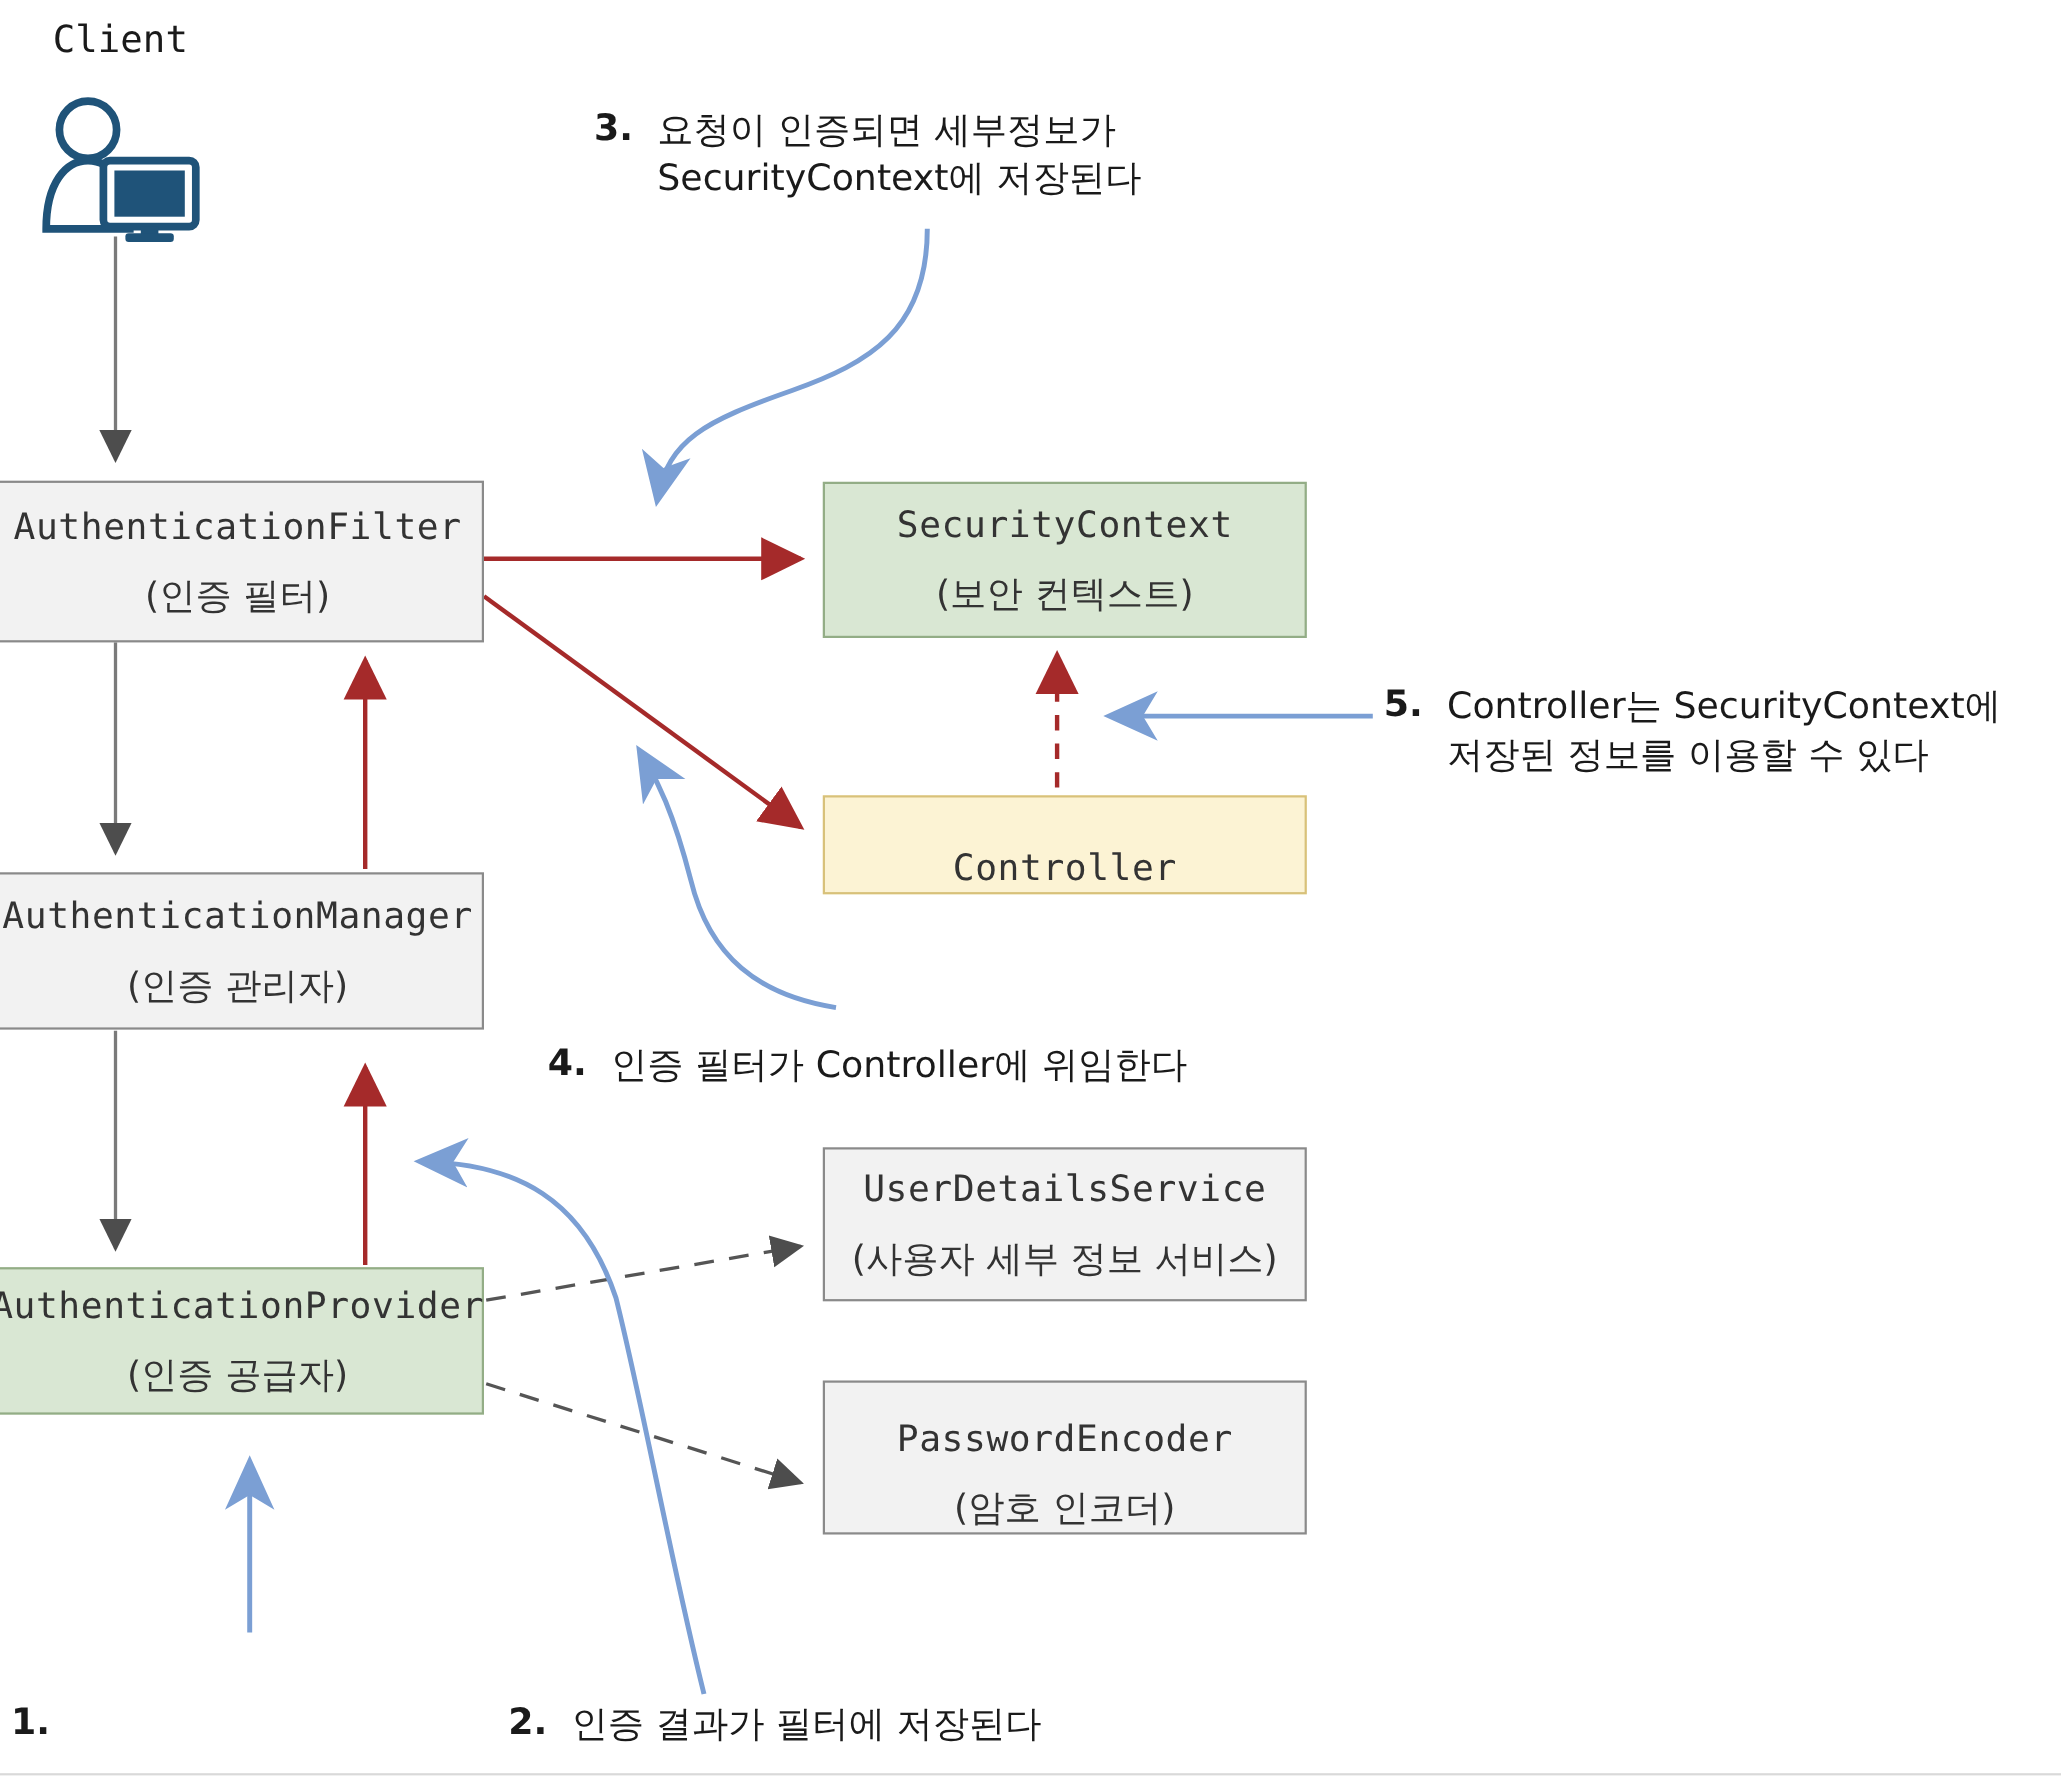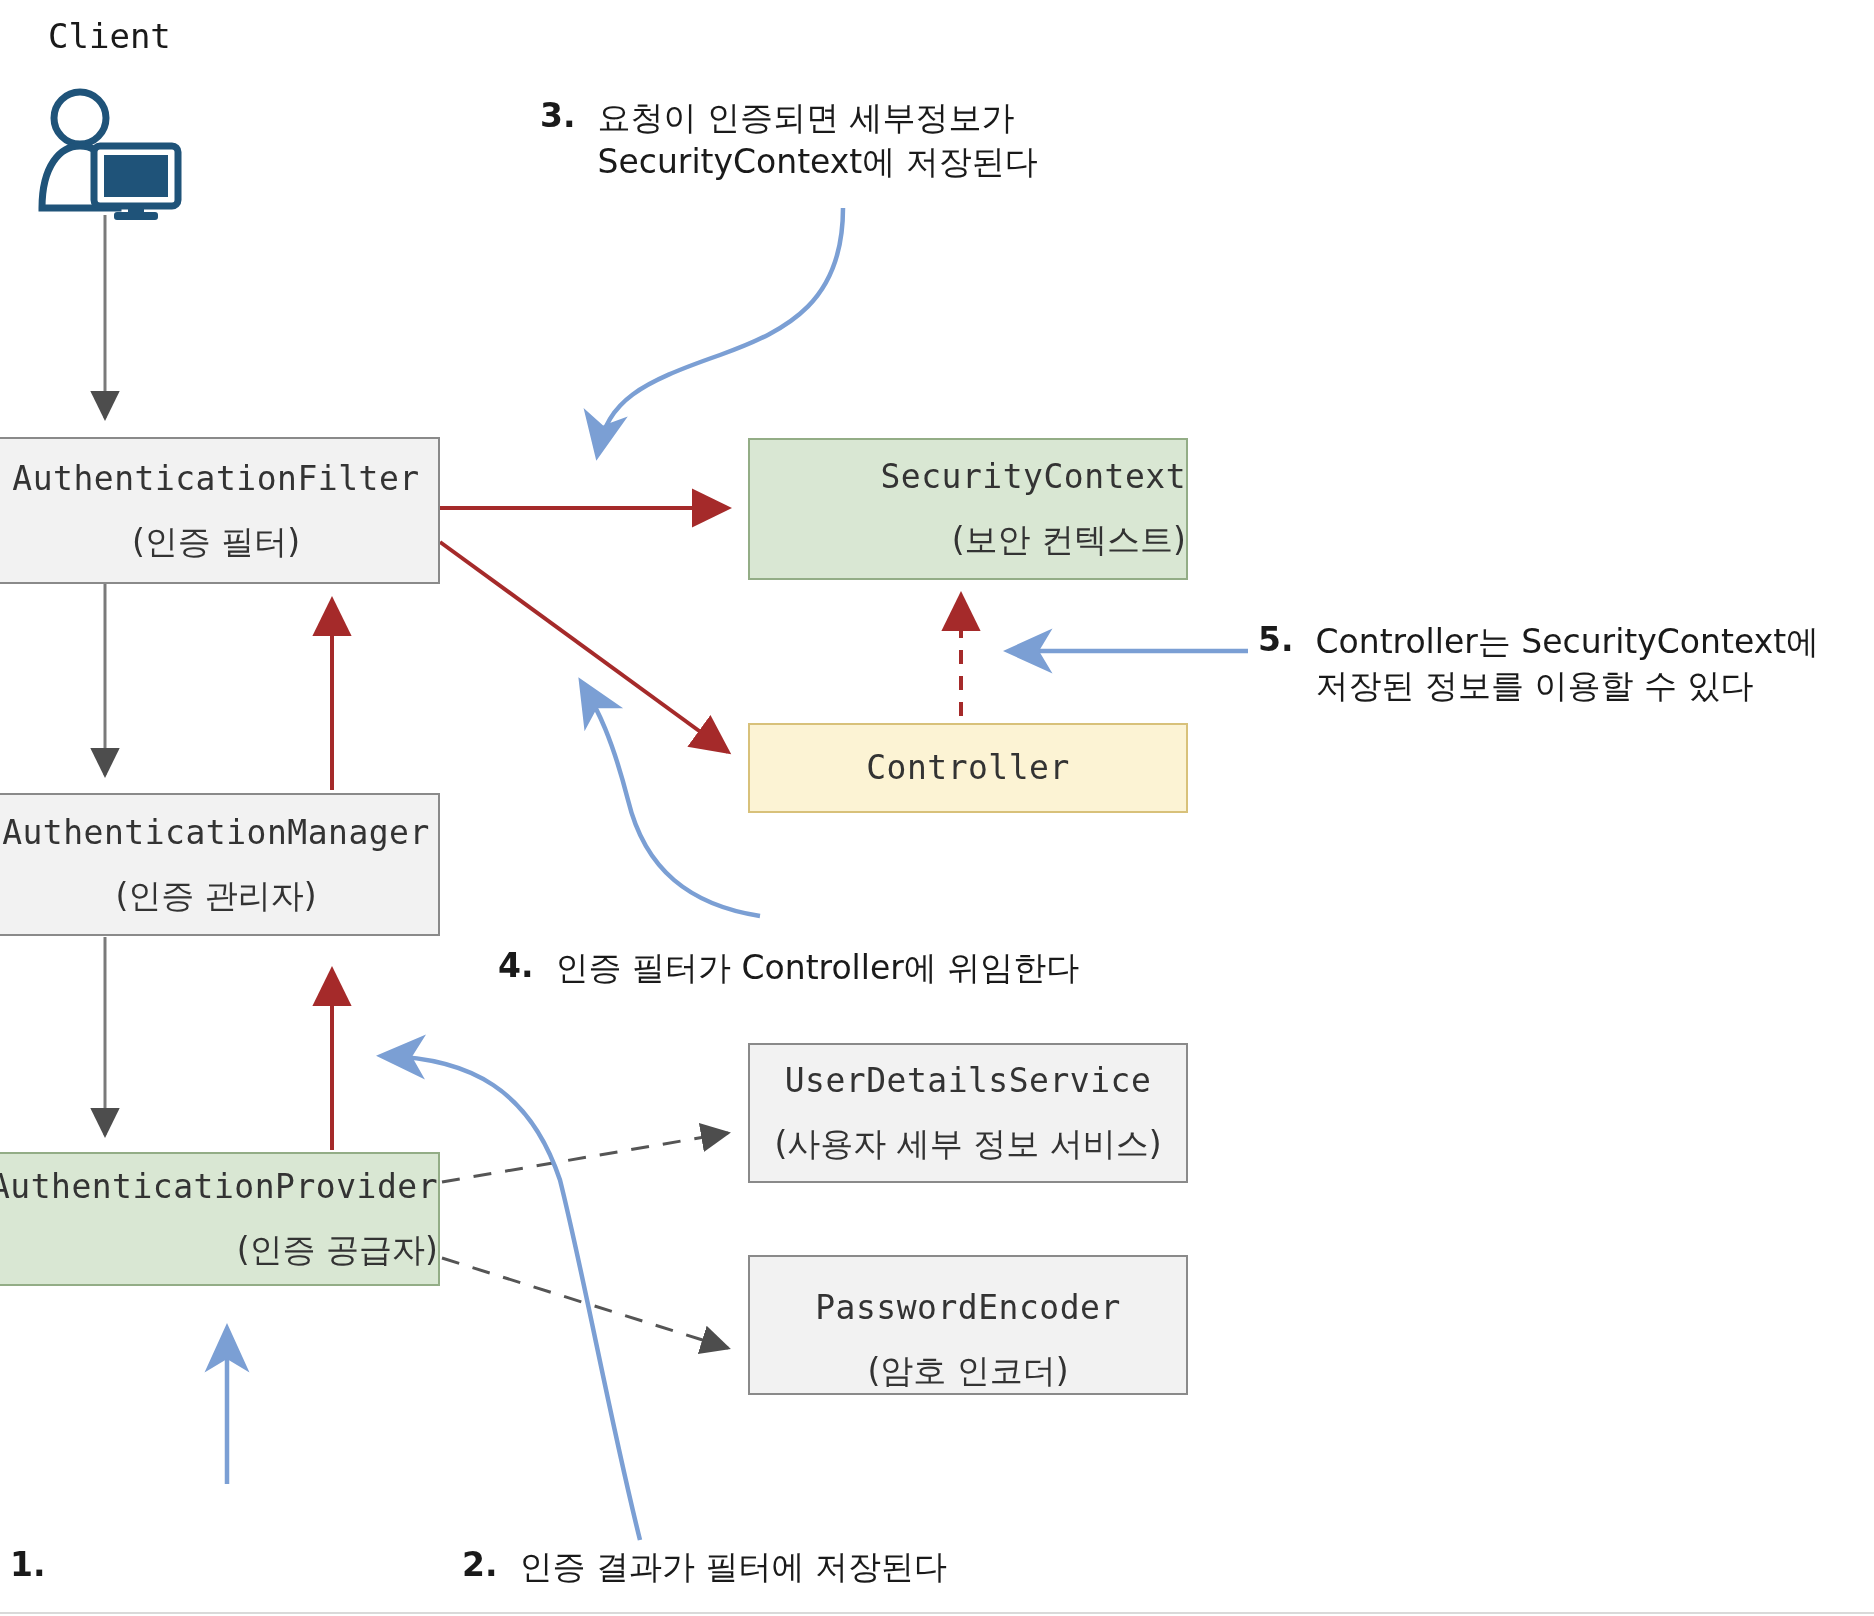--- a/index.html
+++ b/index.html
@@ -47,22 +47,22 @@
     white-space: nowrap;
   }
   .node .subtitle {
     font-family: "DejaVu Sans", "Liberation Sans", sans-serif;
     font-size: 33px;
     color: #333333;
     white-space: nowrap;
     margin-top: 20px;
   }
   .node.gray  { background: #f2f2f2; border: 2px solid #8a8a8a; }
-  .node.green { background: #d9e7d3; border: 2px solid #93ad86; align-items: flex-end; }
-  .node.yellow{ background: #fcf3d4; border: 2px solid #d8c17a; }
+  .node.green { background: #d9e7d3; border: 2px solid #93ad86; }
+  .node.yellow{ background: #fcf3d4; border: 2px solid #d8c17a; justify-content: flex-end; }
 
   
   .anno {
     position: absolute;
     z-index: 5;
     display: flex;
     align-items: flex-start;
     color: #1a1a1a;
   }
   .anno .num {

